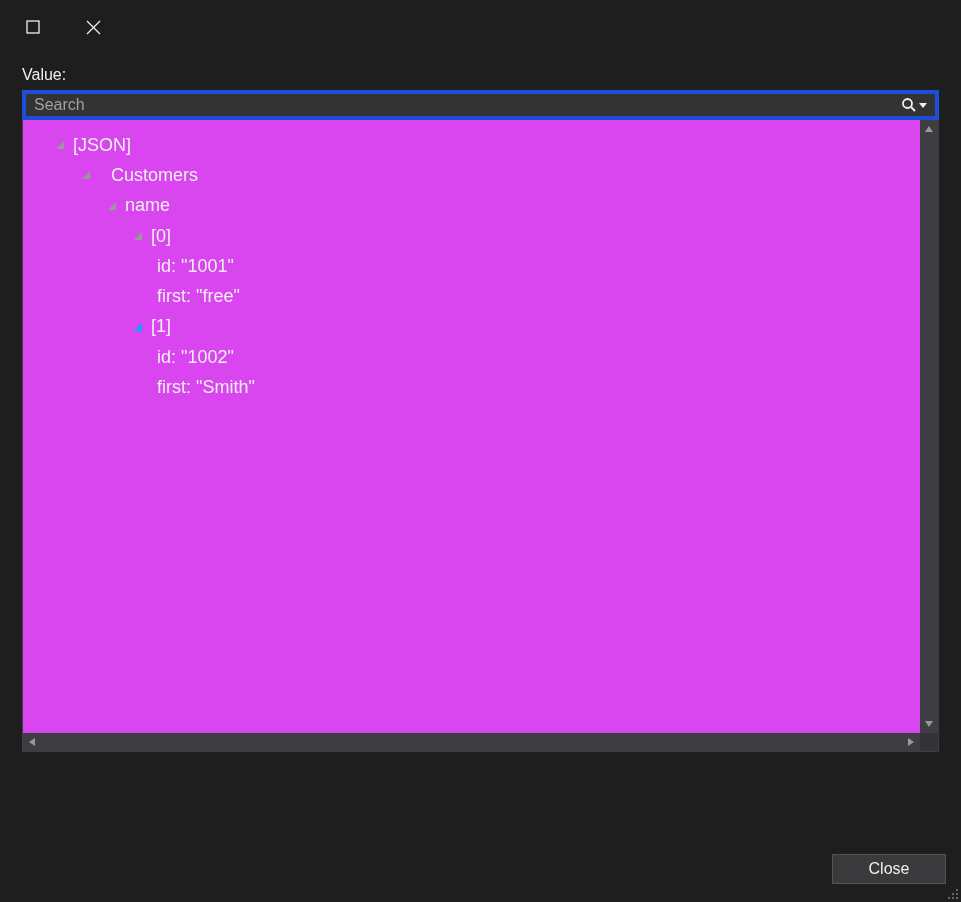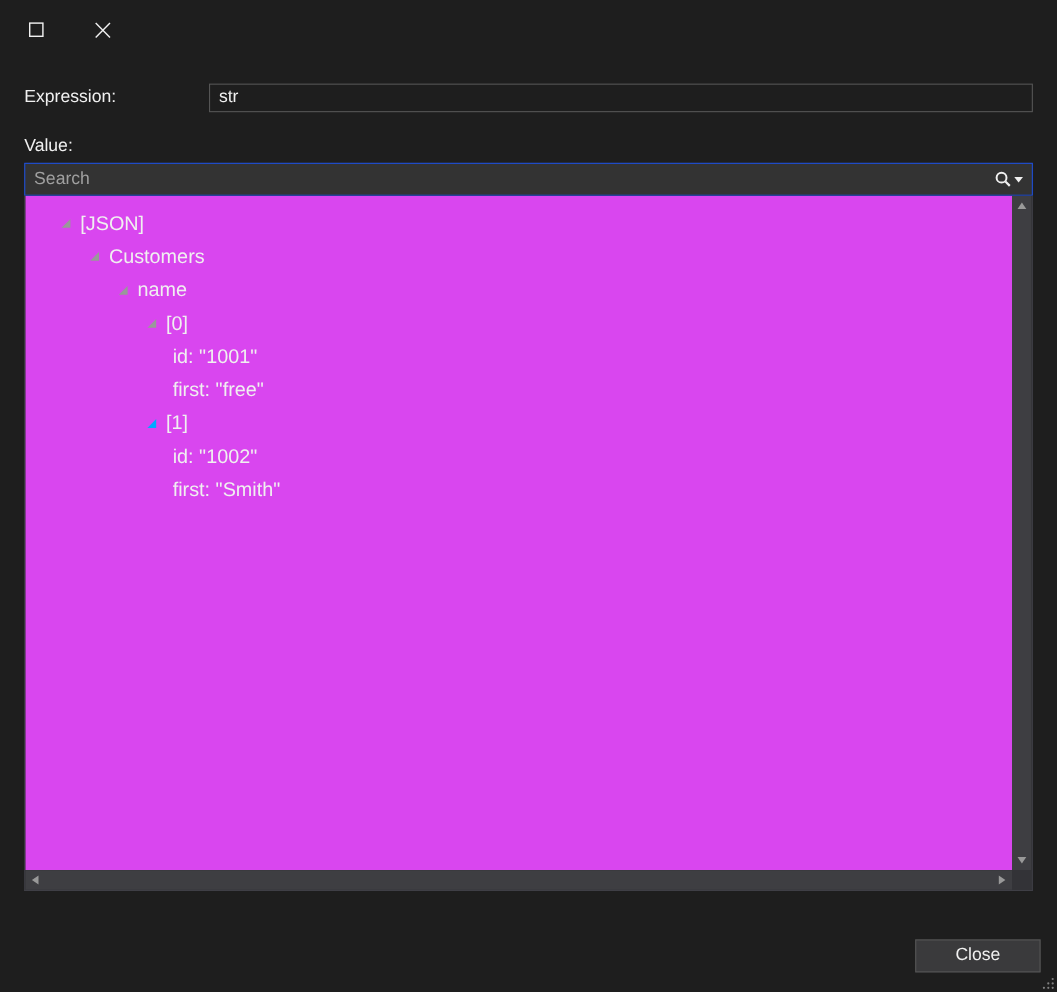--- a/index.html
+++ b/index.html
@@ -82,21 +82,21 @@
     .value-label {
       font-size: 16px;
       color: #f0f0f0;
       margin-bottom: 6px;
     }
 
     
     .searchbar {
       display: flex;
       background: #333333;
-      border: 1px solid #1d4ed8;
+      border: 4px solid #1d4ed8;
       height: 30px;
       padding: 0 8px;
     }
     .search-input {
       flex: 1;
       background: transparent;
       border: none;
       outline: none;
       color: #d0d0d0;
       font-size: 16px;
@@ -156,21 +156,21 @@
       display: block;
     }
     .tree-leaf {
       display: flex;
       align-items: center;
     }
     .tree-label {
       color: #f0f0f0;
     }
     .indent-1 { padding-left: 24px; }
-    .indent-2 { padding-left: 50px; }
+    .indent-2 { padding-left: 50px; gap: 12px; }
     .indent-3 { padding-left: 76px; }
     .indent-4 { padding-left: 102px; }
     .indent-5 { padding-left: 128px; }
 
     
     .vscroll {
       width: 18px;
       background: #3e3e42;
       position: relative;
       display: flex;
@@ -258,24 +258,20 @@
       <svg width="15" height="15" viewBox="0 0 15 15">
           <line x1="1" y1="1" x2="14" y2="14" stroke-width="1.3"></line>
           <line x1="14" y1="1" x2="1" y2="14" stroke-width="1.3"></line>
         </svg>
     </div>
   </div>
 </div>
 
 <div class="content">
 
-  <div class="row-expression">
-    <div class="expression-label">Expression:</div>
-    <input class="expression-input" type="text" value="str" style="">
-  </div>
 
   <div class="value-label">Value:</div>
 
   <div class="searchbar">
     <input class="search-input" type="text" placeholder="Search" style="">
     <div class="search-icon-group">
       <svg width="16" height="16" viewBox="0 0 16 16">
           <circle cx="6.5" cy="6.5" r="4.5" fill="none" stroke="#f0f0f0" stroke-width="1.8"></circle>
           <line x1="10" y1="10" x2="14" y2="14" stroke="#f0f0f0" stroke-width="2"></line>
         </svg>

